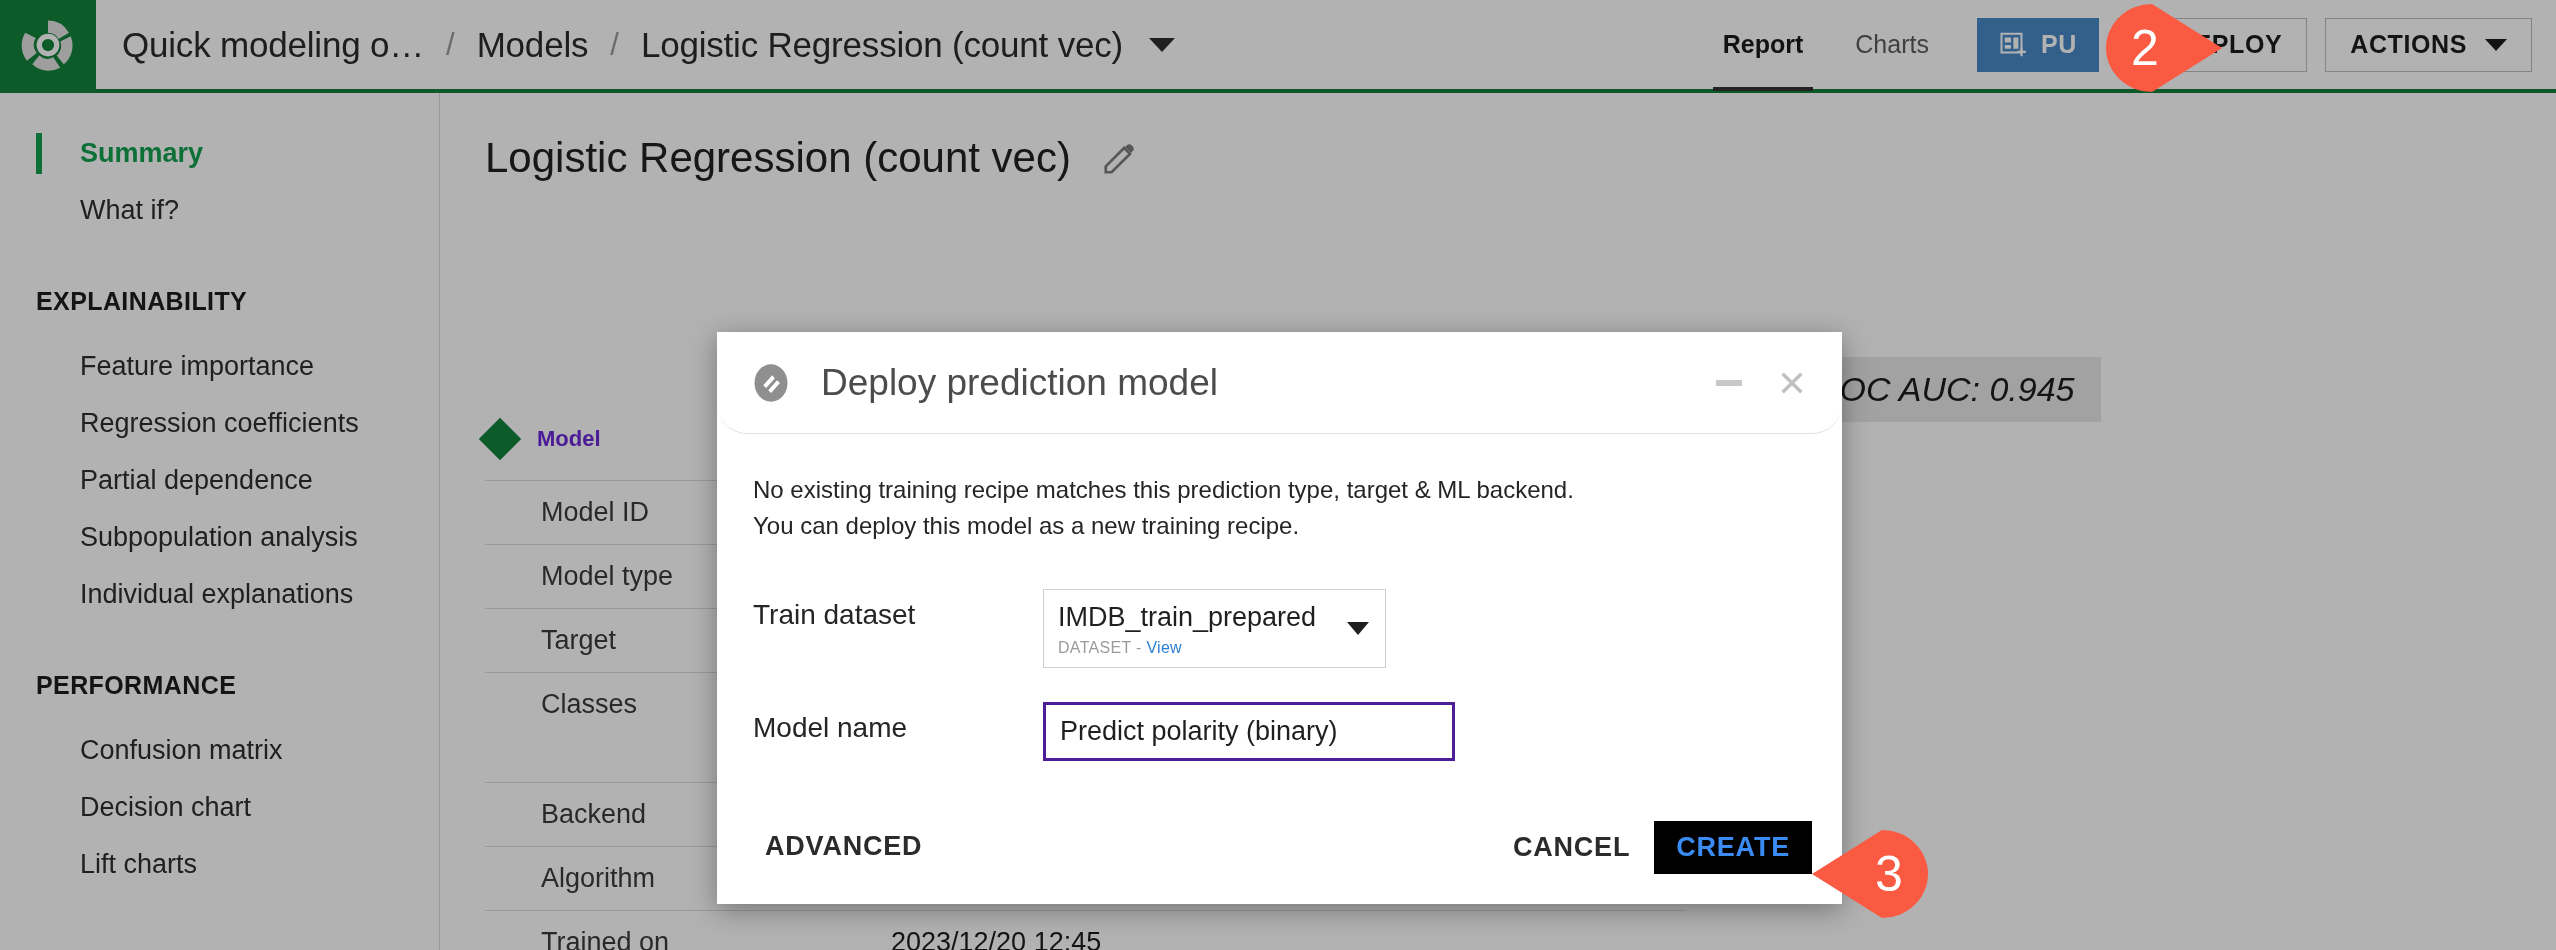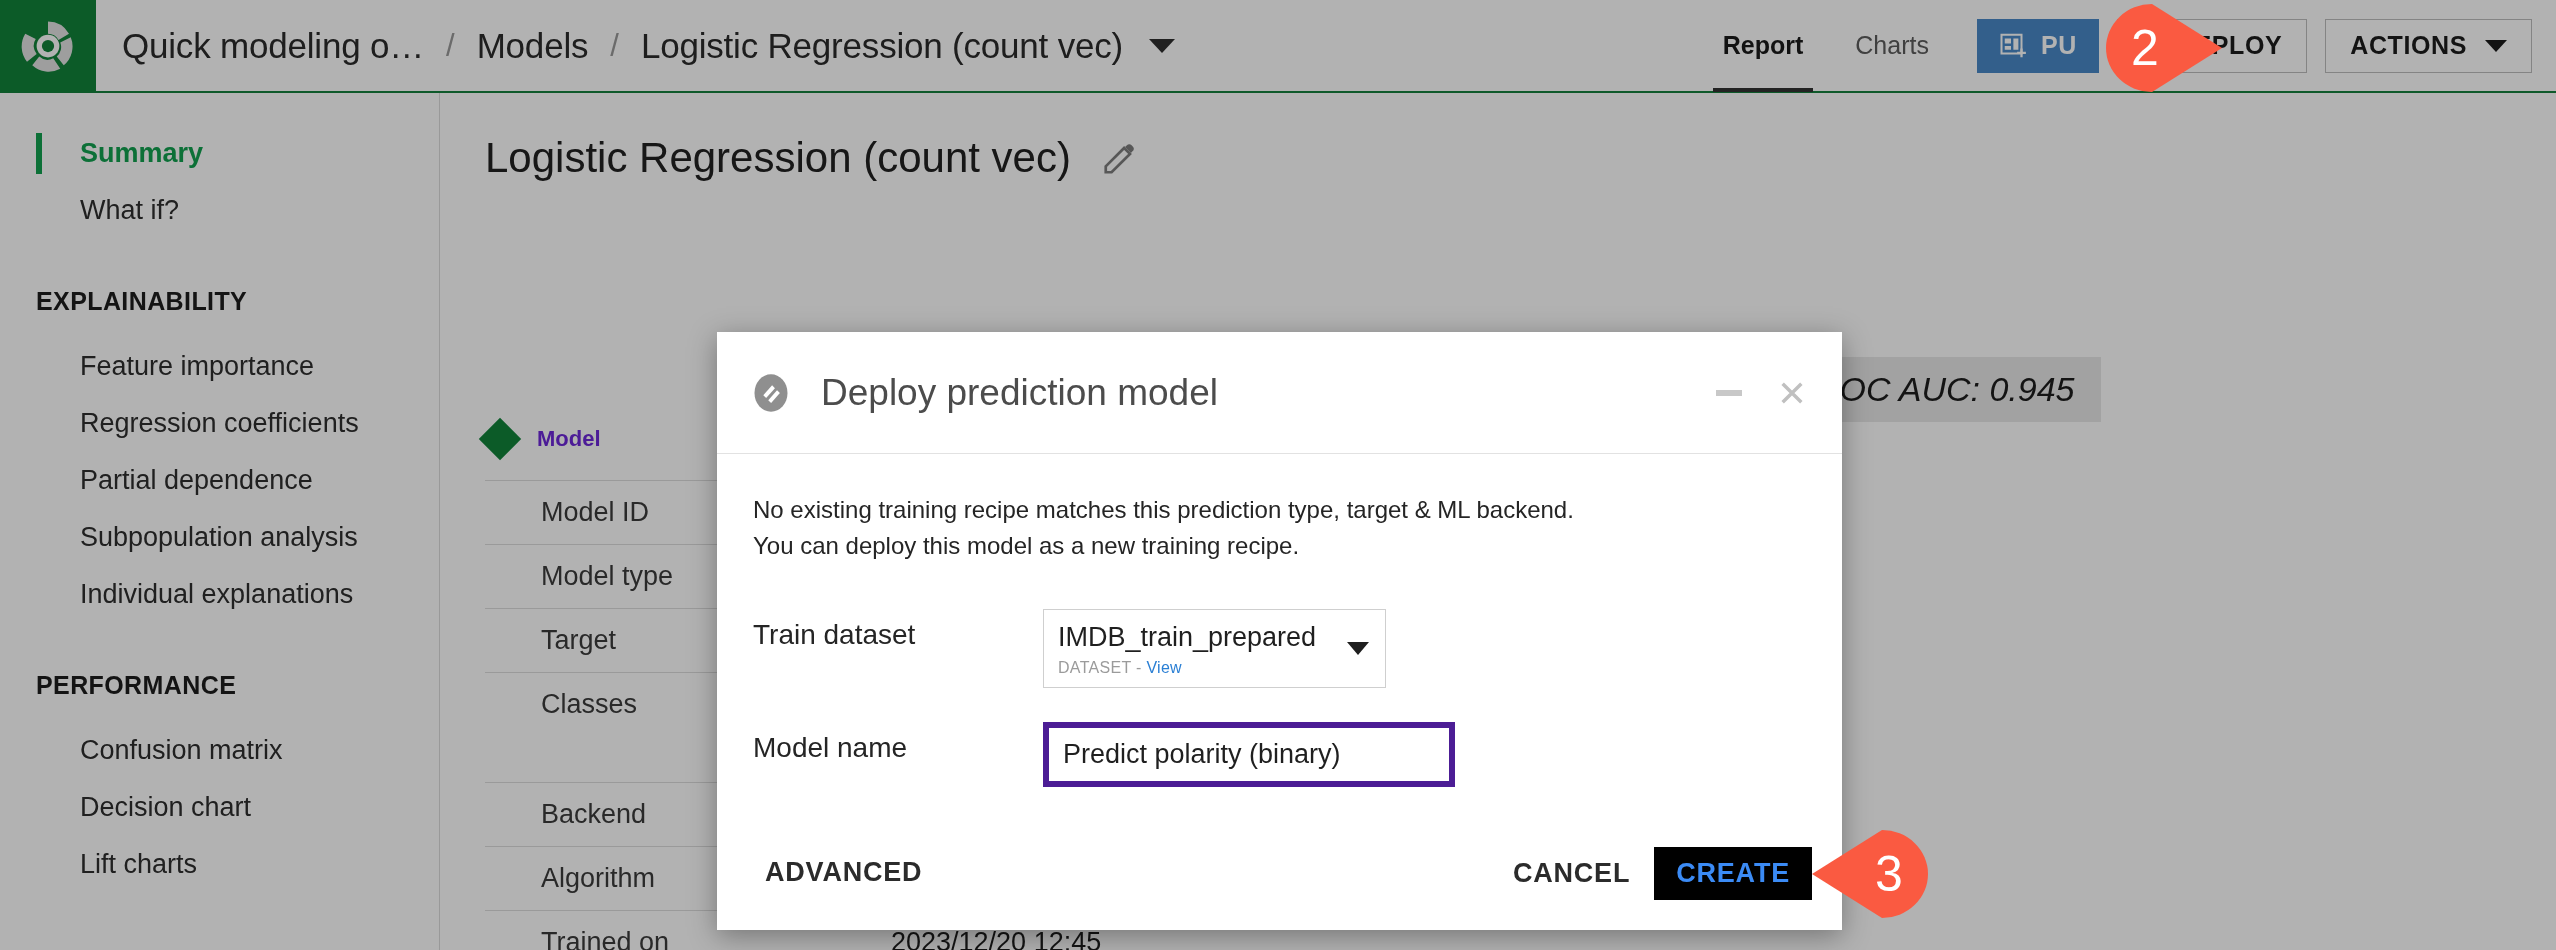--- a/index.html
+++ b/index.html
@@ -13,21 +13,21 @@
     position: relative;
     width: 2556px; height: 950px;
     background: #ffffff;
   }
 
   
   .topbar {
     position: absolute; left: 0; top: 0;
     width: 2556px; height: 93px;
     background: #ffffff;
-    border-bottom: 2px solid #15803d;
+    border-bottom: 4px solid #15803d;
     display: flex; align-items: center;
     box-sizing: border-box;
   }
   .logo-box {
     width: 96px; height: 93px;
     background: #12833a;
     display: flex; align-items: center; justify-content: center;
     flex: 0 0 auto;
   }
   .logo-glyph { width: 56px; height: 56px; display:block; }
@@ -201,25 +201,26 @@
 
   
   .modal {
     position: absolute;
     left: 717px; top: 332px;
     width: 1125px;
     background: #ffffff;
     box-shadow: 0 6px 26px rgba(0,0,0,0.34);
   }
   .modal-head {
-    height: 122px;
+    height: 102px;
     display: flex; align-items: center;
     border-bottom: 1px solid #e2e2e2;
     padding: 0 34px 0 32px;
     box-sizing: border-box;
+    border-radius: 30px;
   }
   .modal-icon {
     width: 44px; height: 44px; flex: 0 0 auto;
   }
   .modal-title {
     font-size: 37px; color: #4c4c4c;
     margin-left: 28px;
   }
   .modal-head-ctrls {
     margin-left: auto; display: flex; align-items: center; gap: 34px;
@@ -258,21 +259,21 @@
   .select-caret {
     position: absolute; right: 16px; top: 50%;
     margin-top: -6px;
     width: 0; height: 0;
     border-left: 11px solid transparent;
     border-right: 11px solid transparent;
     border-top: 13px solid #1f1f1f;
   }
   .text-input {
     width: 412px; box-sizing: border-box;
-    border: 6px solid #4c1d95;
+    border: 3px solid #4c1d95;
     background: #ffffff;
     font-size: 27px; color: #1f1f1f;
     font-family: "Liberation Sans", sans-serif;
     padding: 11px 14px;
     outline: none;
   }
 
   .modal-foot {
     display: flex; align-items: flex-start;
     padding: 20px 30px 30px 36px;

